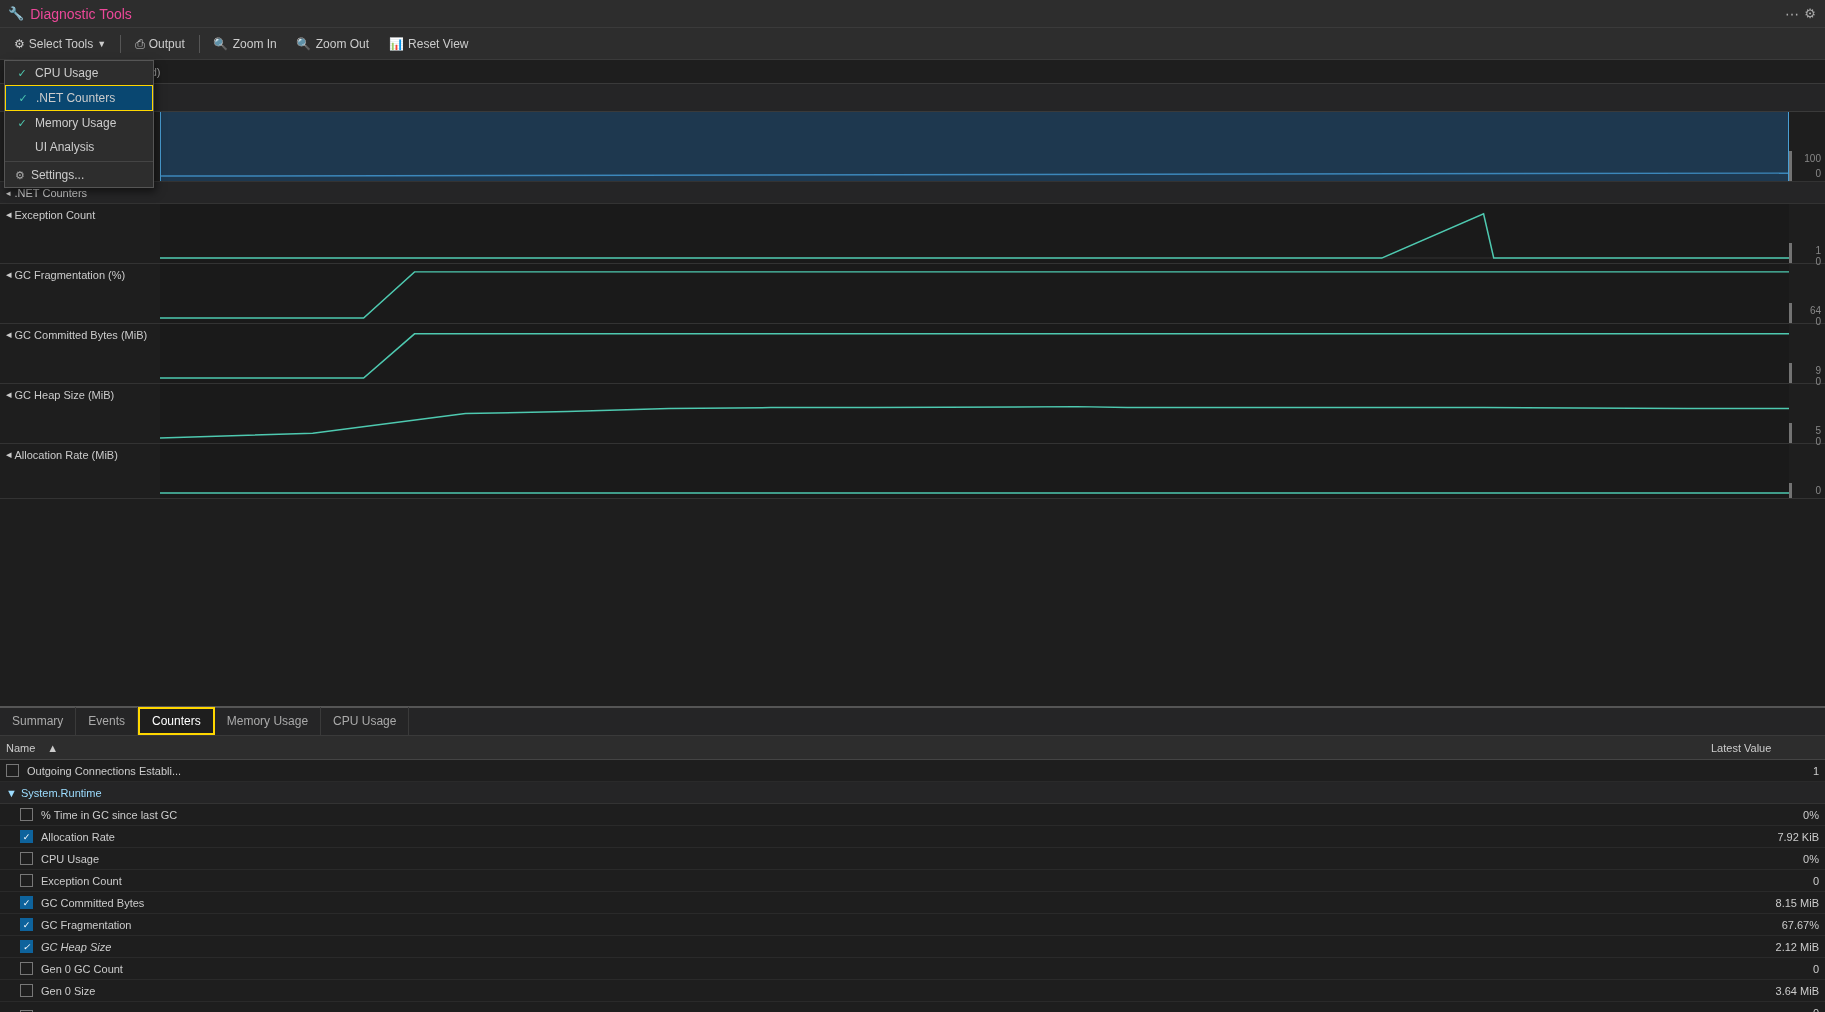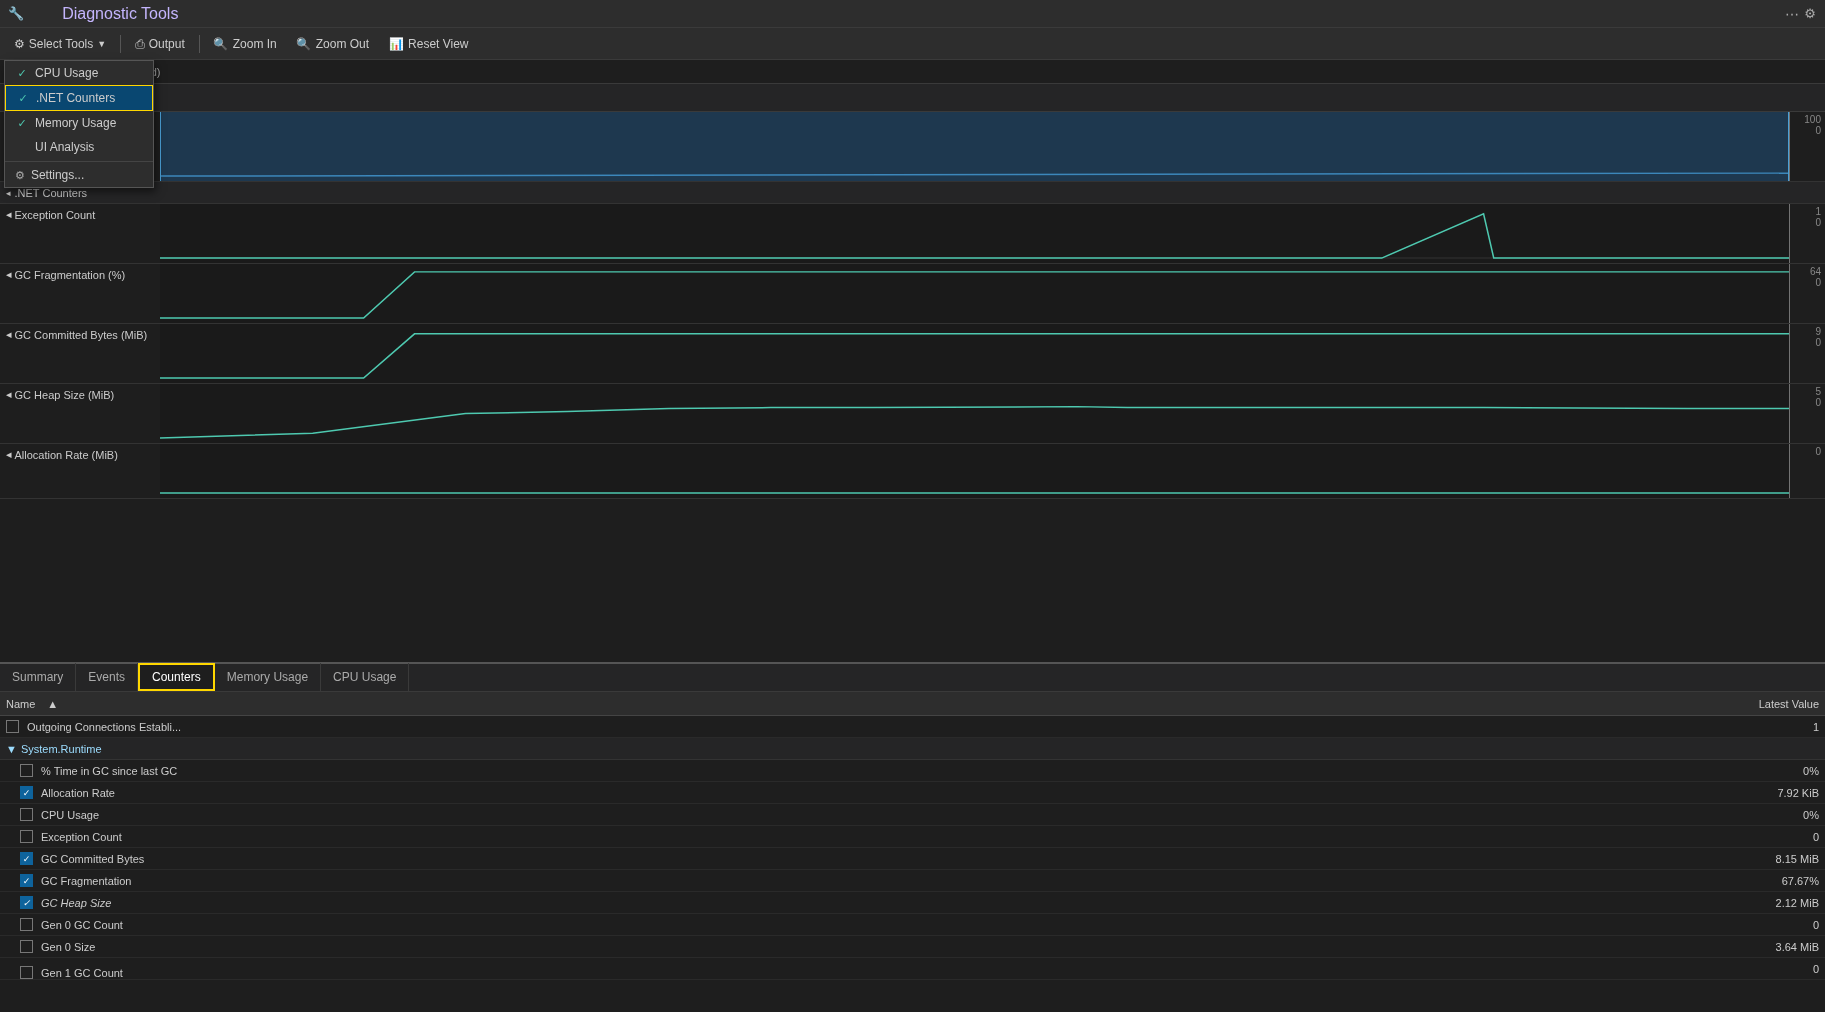--- a/index.html
+++ b/index.html
@@ -16,24 +16,23 @@
     
     .title-bar {
       background: #2d2d2d;
       height: 28px;
       display: flex;
       align-items: center;
       padding: 0 8px;
       border-bottom: 1px solid #3a3a3a;
     }
     .title-bar-title {
-      color: #c4b5fd;
-      font-size: 16px;
+      color: #ec4899;
+      font-size: 14px;
       flex: 1;
-      margin-left: 32px;
     }
     .title-bar-controls {
       display: flex;
       gap: 4px;
     }
     .title-bar-btn {
       width: 14px;
       height: 14px;
       cursor: pointer;
       color: #aaa;
@@ -191,26 +190,27 @@
       flex: 1;
       position: relative;
       overflow: hidden;
       background: #1a1a1a;
     }
     .chart-y-axis {
       width: 36px;
       min-width: 36px;
       display: flex;
       flex-direction: column;
-      justify-content: flex-start;
+      justify-content: space-between;
       padding: 2px 4px;
       color: #888;
       font-size: 10px;
       text-align: right;
-      border-left: 1px solid #737373;
+      border-left: 3px solid #737373;
+      margin-top: 39px;
     }
 
     
     .section-header {
       height: 22px;
       background: #252526;
       display: flex;
       align-items: center;
       padding: 0 6px;
       color: #ccc;
@@ -225,21 +225,21 @@
       position: absolute;
       top: 0;
       bottom: 0;
       background: rgba(30, 100, 160, 0.3);
       border-left: 1px solid #4a9fd4;
       border-right: 1px solid #4a9fd4;
     }
 
     
     .bottom-panel {
-      height: 350px;
+      height: 306px;
       border-top: 2px solid #555;
       display: flex;
       flex-direction: column;
       background: #1e1e1e;
     }
 
     
     .tabs-bar {
       height: 28px;
       display: flex;
@@ -287,21 +287,20 @@
       display: flex;
       align-items: center;
       gap: 12px;
     }
     .col-value {
       width: 120px;
       min-width: 120px;
       padding: 0 6px;
       color: #ccc;
       font-size: 11px;
-      text-align: right;
     }
     .table-row-item {
       display: flex;
       align-items: center;
       height: 22px;
       border-bottom: 1px solid #2a2a2a;
     }
     .table-row-item .cell-name {
       flex: 1;
       padding: 0 6px;

